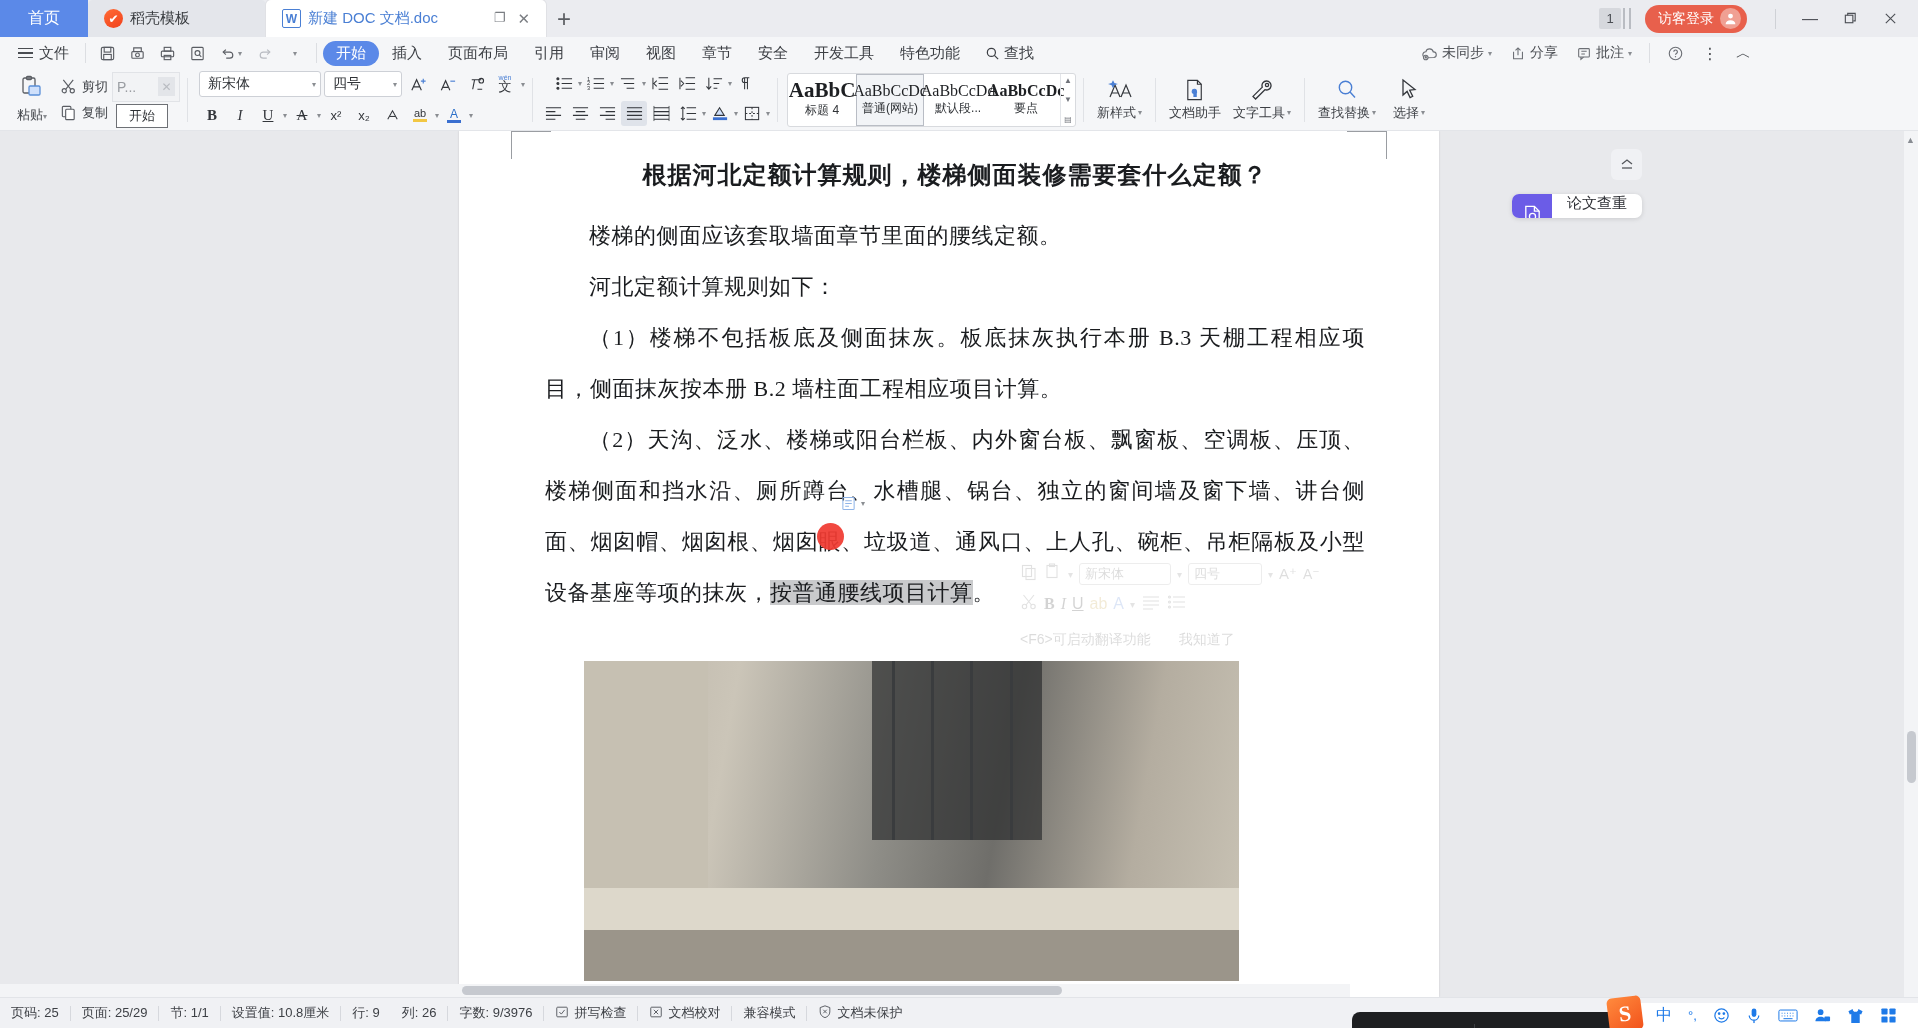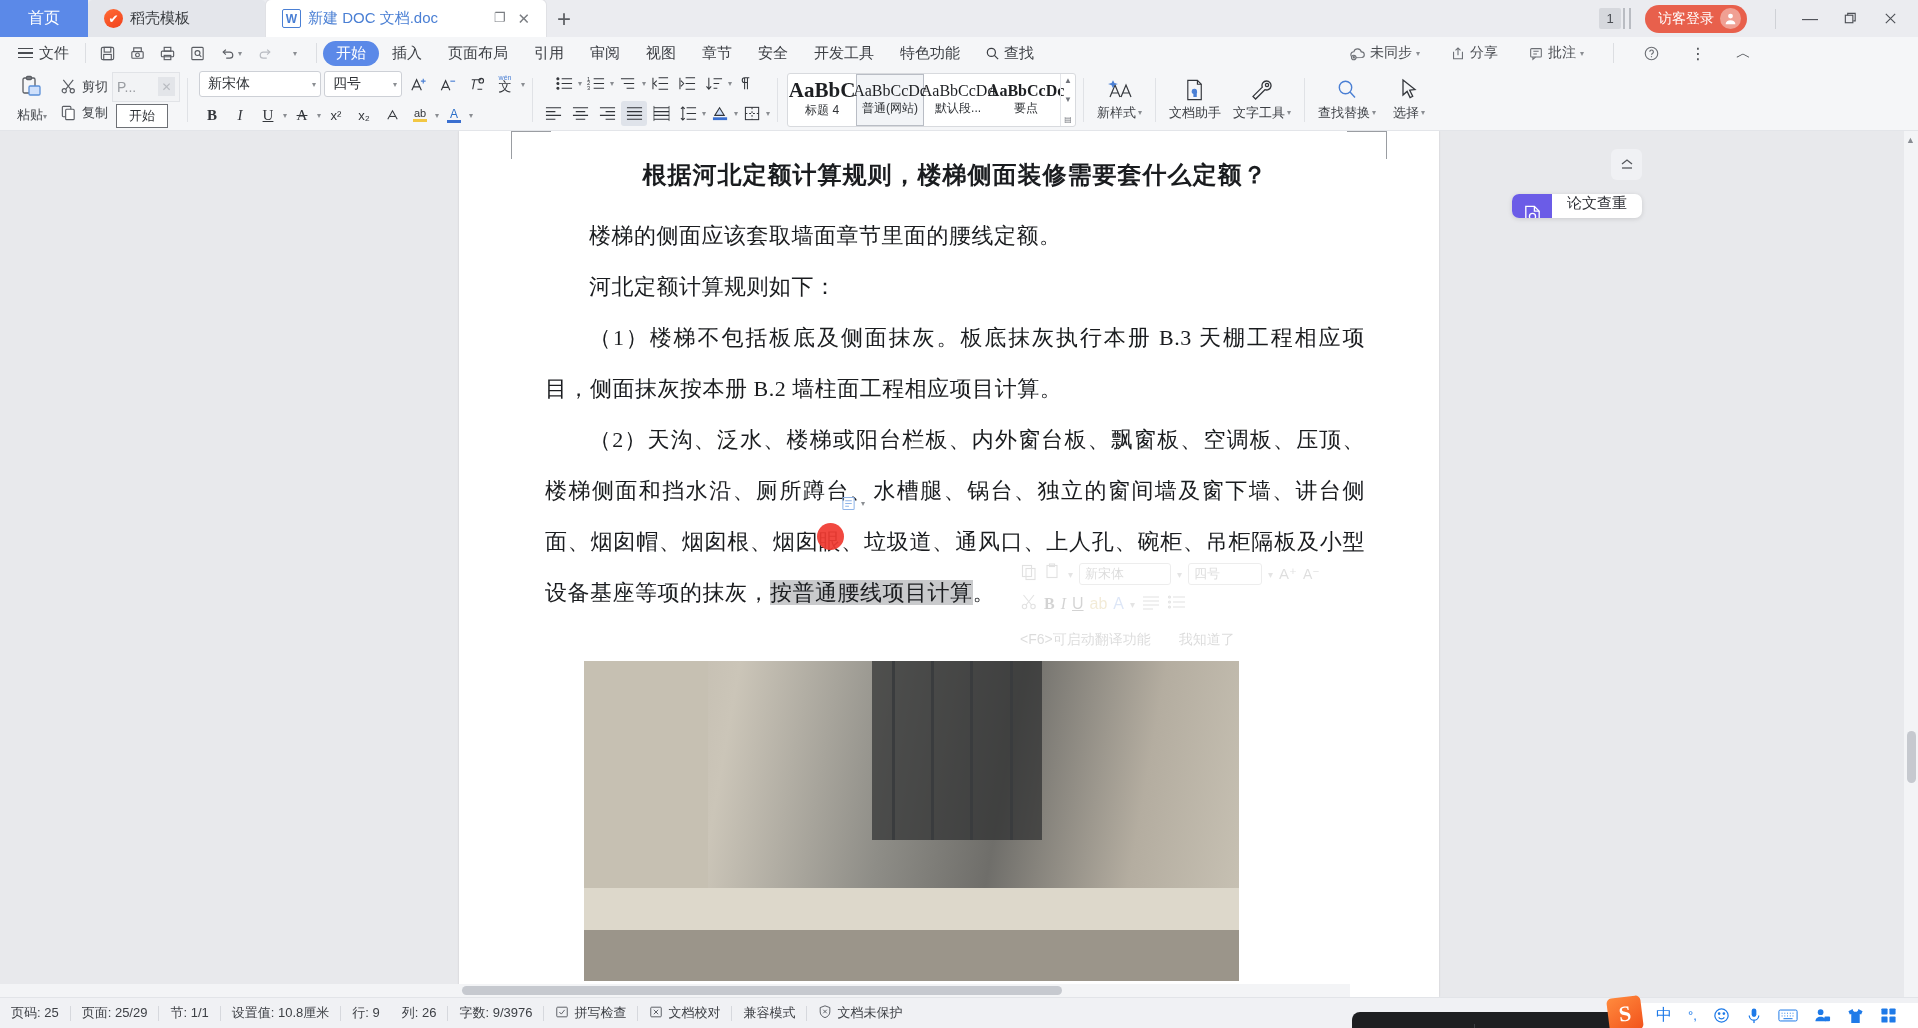--- a/index.html
+++ b/index.html
@@ -78,21 +78,21 @@
   .hamburger { display: inline-flex; flex-direction: column; gap: 3px; }
   .hamburger i { display: block; width: 15px; height: 1.6px; background: #4a4d52; }
   .qa-sep { width: 1px; height: 20px; background: #dcdee2; margin: 0 6px; }
   .qa-btn { width: 30px; height: 28px; display: flex; align-items: center; justify-content: center; color: #5a5d63; }
   .ribbon-tab {
     font-size: 15px; color: #3c3f44; padding: 3px 13px; border-radius: 13px;
     white-space: nowrap;
   }
   .ribbon-tab.active { background: #5b89e8; color: #fff; }
   .ribbon-find { display: flex; align-items: center; gap: 4px; font-size: 15px; color: #3c3f44; padding: 0 12px; }
-  .ribbon-right { margin-left: auto; display: flex; align-items: center; gap: 16px; padding-right: 10px; font-size: 14px; color: #4a4d52; }
+  .ribbon-right { margin-left: auto; display: flex; align-items: center; gap: 4px; padding-right: 10px; font-size: 14px; color: #4a4d52; }
   .rr-item { display: flex; align-items: center; gap: 4px; padding: 0 7px; white-space: nowrap; }
   .caret { font-size: 8px; color: #8a8d92; }
 
   
   .ribbon {
     position: absolute; top: 69px; left: 0; width: 1918px; height: 62px;
     background: #f5f6f8; border-bottom: 1px solid #e3e5e9;
     display: flex; align-items: center; padding-left: 6px;
   }
   .grp { display: flex; align-items: center; height: 58px; }

